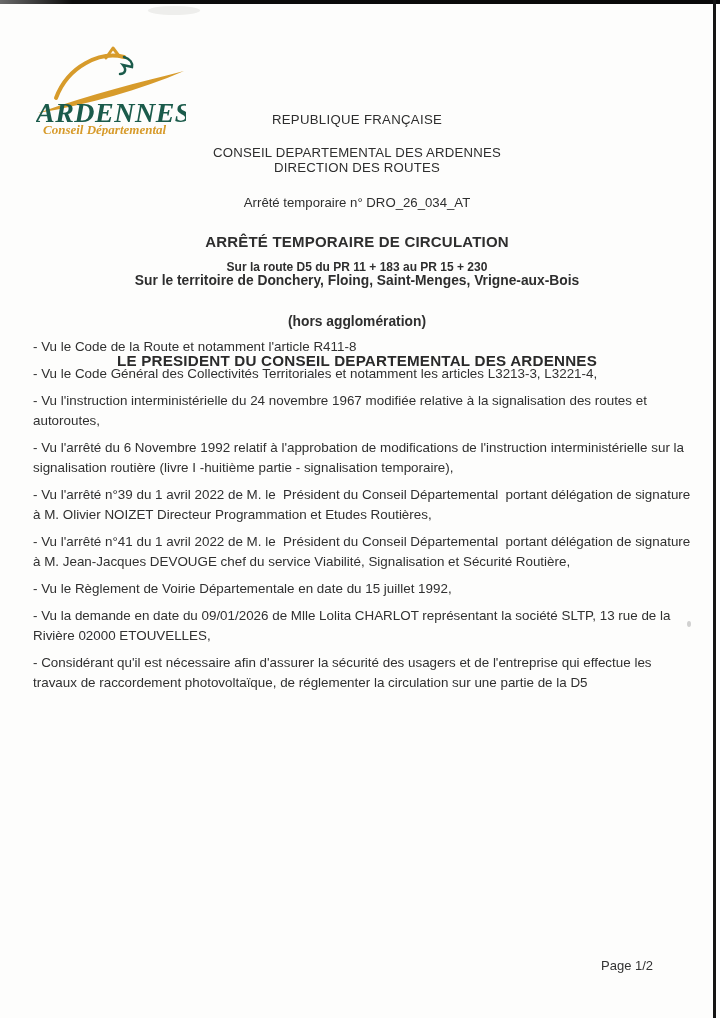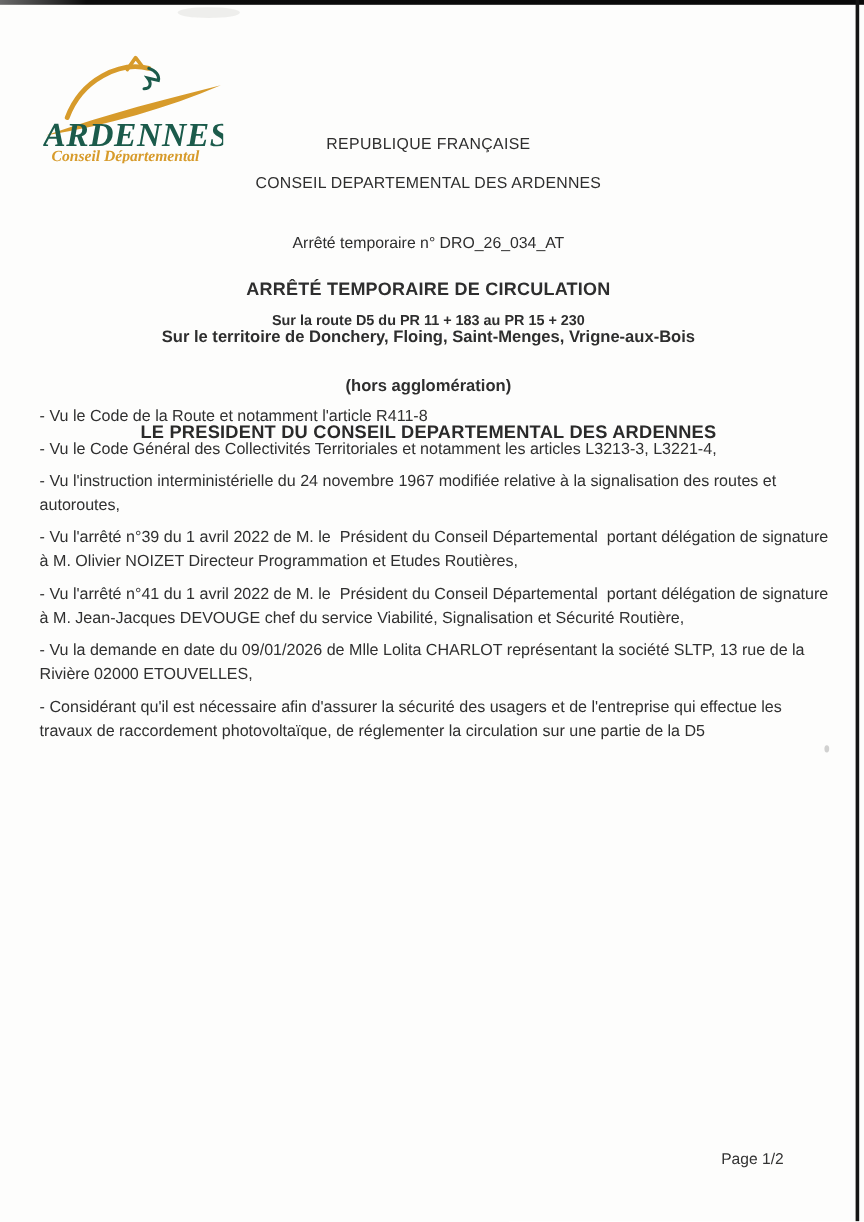--- a/index.html
+++ b/index.html
@@ -72,34 +72,37 @@
       <path d="M70,12 L77,2 L83,10" fill="none" stroke="#D79B2B" stroke-width="3" stroke-linecap="round" stroke-linejoin="round"></path>
 
       <path d="M88,11 C94,13 97,17 96,21 L87,19 C91,24 89,28 84,28" fill="none" stroke="#1B5B4B" stroke-width="2.5" stroke-linecap="round"></path>
       <text x="0" y="76" font-family="'Liberation Serif', serif" font-style="italic" font-weight="bold" font-size="28" letter-spacing="0.5" fill="#1B5B4B">ARDENNES</text>
       <text x="7" y="88" font-family="'Liberation Serif', serif" font-style="italic" font-weight="bold" font-size="13" fill="#D79B2B">Conseil Départemental</text>
     </svg>
   </div>
 
   <div class="cline hdr-republic">REPUBLIQUE FRANÇAISE</div>
   <div class="cline hdr-org1">CONSEIL DEPARTEMENTAL DES ARDENNES</div>
+  <div class="cline hdr-org2">DIRECTION DES ROUTES</div>
   <div class="cline hdr-ref">Arrêté temporaire n° DRO_26_034_AT</div>
 
   <div class="cline title-1">ARRÊTÉ TEMPORAIRE DE CIRCULATION</div>
   <div class="cline title-2">Sur la route D5 du PR 11 + 183 au PR 15 + 230</div>
   <div class="cline title-3">Sur le territoire de Donchery, Floing, Saint-Menges, Vrigne-aux-Bois</div>
   <div class="cline title-4">(hors agglomération)</div>
 
   <div class="cline main-heading">LE PRESIDENT DU CONSEIL DEPARTEMENTAL DES ARDENNES</div>
 
   <div class="body-text">
     <p>- Vu le Code de la Route et notamment l'article R411-8</p>
     <p>- Vu le Code Général des Collectivités Territoriales et notamment les articles L3213-3, L3221-4,</p>
     <p>- Vu l'instruction interministérielle du 24 novembre 1967 modifiée relative à la signalisation des routes et autoroutes,</p>
+    <p>- Vu l'arrêté du 6 Novembre 1992 relatif à l'approbation de modifications de l'instruction interministérielle sur la signalisation routière (livre I -huitième partie - signalisation temporaire),</p>
     <p>- Vu l'arrêté n°39 du 1 avril 2022 de M. le  Président du Conseil Départemental  portant délégation de signature à M. Olivier NOIZET Directeur Programmation et Etudes Routières,</p>
     <p>- Vu l'arrêté n°41 du 1 avril 2022 de M. le  Président du Conseil Départemental  portant délégation de signature à M. Jean-Jacques DEVOUGE chef du service Viabilité, Signalisation et Sécurité Routière,</p>
+    <p>- Vu le Règlement de Voirie Départementale en date du 15 juillet 1992,</p>
     <p>- Vu la demande en date du 09/01/2026 de Mlle Lolita CHARLOT représentant la société SLTP, 13 rue de la Rivière 02000 ETOUVELLES,</p>
     <p>- Considérant qu'il est nécessaire afin d'assurer la sécurité des usagers et de l'entreprise qui effectue les travaux de raccordement photovoltaïque, de réglementer la circulation sur une partie de la D5</p>
   </div>
 
   <div class="footer-page">Page 1/2</div>
 
 </div>
 
 </body></html>

